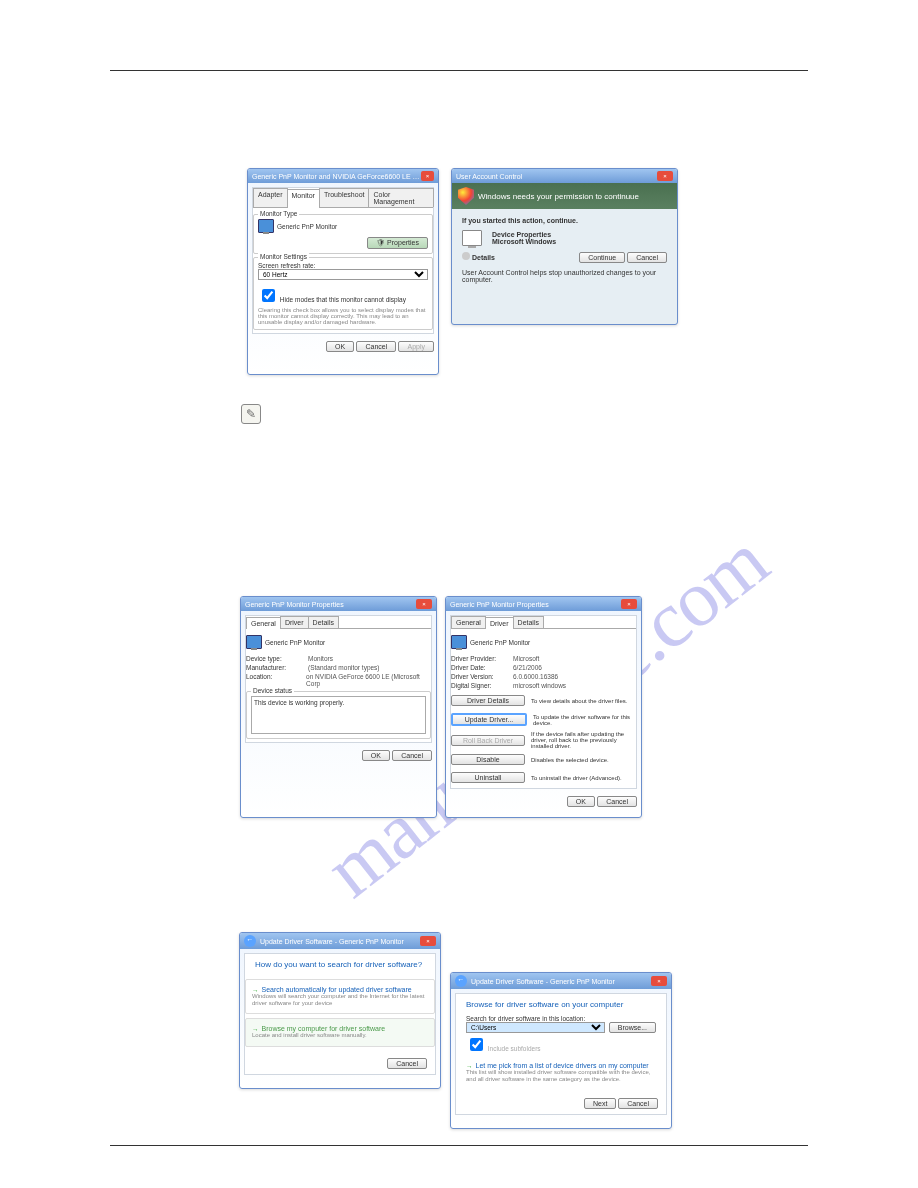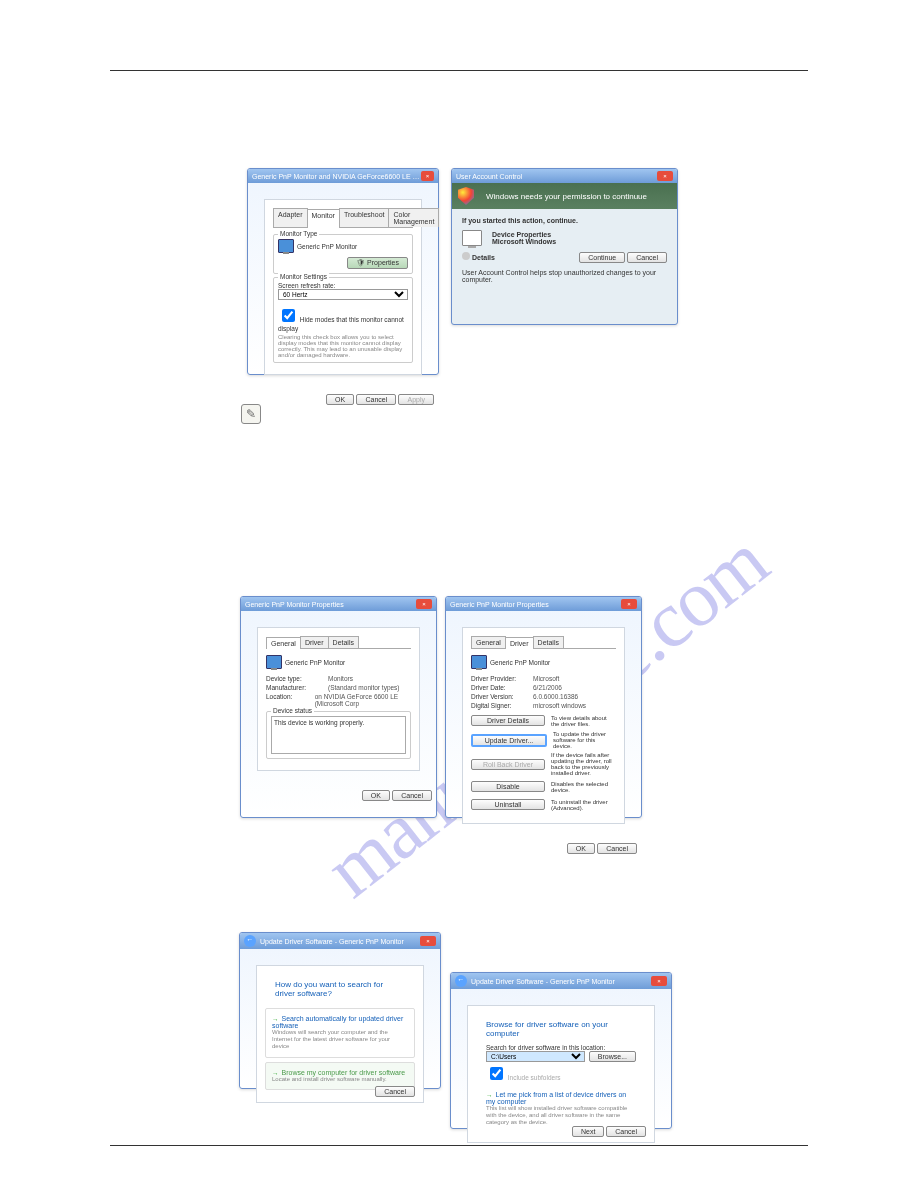--- a/index.html
+++ b/index.html
@@ -2,33 +2,33 @@
 <html><head>
 <meta charset="utf-8">
 <style>
 body{margin:0;background:#fff;font-family:Arial,sans-serif;font-size:8px;color:#333}
 .page{width:918px;height:1188px;margin:0 auto;position:relative;background:#fff}
 .hr{position:absolute;left:110px;right:110px;height:1px;background:#333}
 .watermark{position:absolute;font-size:80px;color:rgba(100,100,220,.35);transform:rotate(-38deg);transform-origin:center;pointer-events:none;white-space:nowrap;font-family:Georgia,serif;letter-spacing:-2px;top:670px;left:280px}
 .win{position:absolute;background:linear-gradient(#eef5fe,#fff);border:1px solid #6a8ecc;border-radius:3px;box-shadow:0 1px 3px rgba(0,0,0,.15)}
 .title-bar{background:linear-gradient(#a0c5f0,#6e9cd8);color:#fff;font-size:7px;padding:2px 4px;border-top-left-radius:2px;border-top-right-radius:2px;display:flex;justify-content:space-between;align-items:center}
 .title-bar .x{background:#e74c3c;width:16px;height:10px;border-radius:2px;font-size:6px;text-align:center;line-height:10px}
-.inner{padding:8px;background:#fff;margin:16px;border:1px solid #d0d7e0;font-size:6.5px;color:#333}
+.inner{padding:0;background:#fff;margin:4px;border:1px solid #d0d7e0;font-size:6.5px;color:#333}
 .tabs{display:flex;gap:0;border-bottom:1px solid #aaa;font-size:7px}
 .tab{border:1px solid #aaa;border-bottom:none;padding:2px 4px;background:#f0f0f0;margin-right:-1px}
 .tab.active{background:#fff;position:relative;top:1px}
 .btn{display:inline-block;background:linear-gradient(#fdfdfd,#e3e3e3);border:1px solid #888;border-radius:2px;padding:1px 8px;font-size:7px;color:#333;cursor:pointer}
 .btn-row{text-align:right;padding:3px 4px}
 .group{border:1px solid #ccc;border-radius:2px;padding:4px;margin:3px 0;position:relative}
 .group-title{position:absolute;top:-5px;left:4px;background:#fff;font-size:6.5px;padding:0 2px}
 .icon-monitor{display:inline-block;width:14px;height:12px;background:#4a90d9;border:1px solid #336;border-radius:1px;vertical-align:middle;margin-right:3px;position:relative}
 .icon-monitor:after{content:'';position:absolute;bottom:-2px;left:4px;width:6px;height:2px;background:#888}
 select,input{font-size:6.5px;border:1px solid #999;background:#fff}
 select{width:100%}
-.uac-banner{background:linear-gradient(#4a7050,#5a8060);color:#fff;padding:4px 6px;display:flex;align-items:center;gap:12px;font-size:8px}
+.uac-banner{background:linear-gradient(#4a7050,#5a8060);color:#fff;padding:4px 6px;display:flex;align-items:center;gap:4px;font-size:8px}
 .shield{width:16px;height:18px;background:radial-gradient(circle at 30% 30%,#ffeb3b,#f44336 50%,#2196f3);clip-path:polygon(50% 0,100% 15%,100% 60%,50% 100%,0 60%,0 15%);display:inline-block}
 .uac-body{padding:8px 10px;font-size:7px;color:#333}
 .computer-icon{display:inline-block;width:18px;height:14px;background:#fff;border:1px solid #888;border-radius:1px;vertical-align:middle;margin-right:4px;position:relative}
 .computer-icon:after{content:'';position:absolute;bottom:-3px;left:5px;width:8px;height:2px;background:#aaa}
 .info-row{display:flex;gap:10px;margin:2px 0;font-size:6.5px}
 .info-row .k{width:52px;color:#333}
 .info-row .v{color:#555}
 .driver-btn{display:block;width:56px;text-align:center;margin:2px 0}
 .driver-row{display:flex;gap:6px;align-items:center;margin:3px 0}
 .driver-desc{font-size:6px;color:#333;flex:1}

